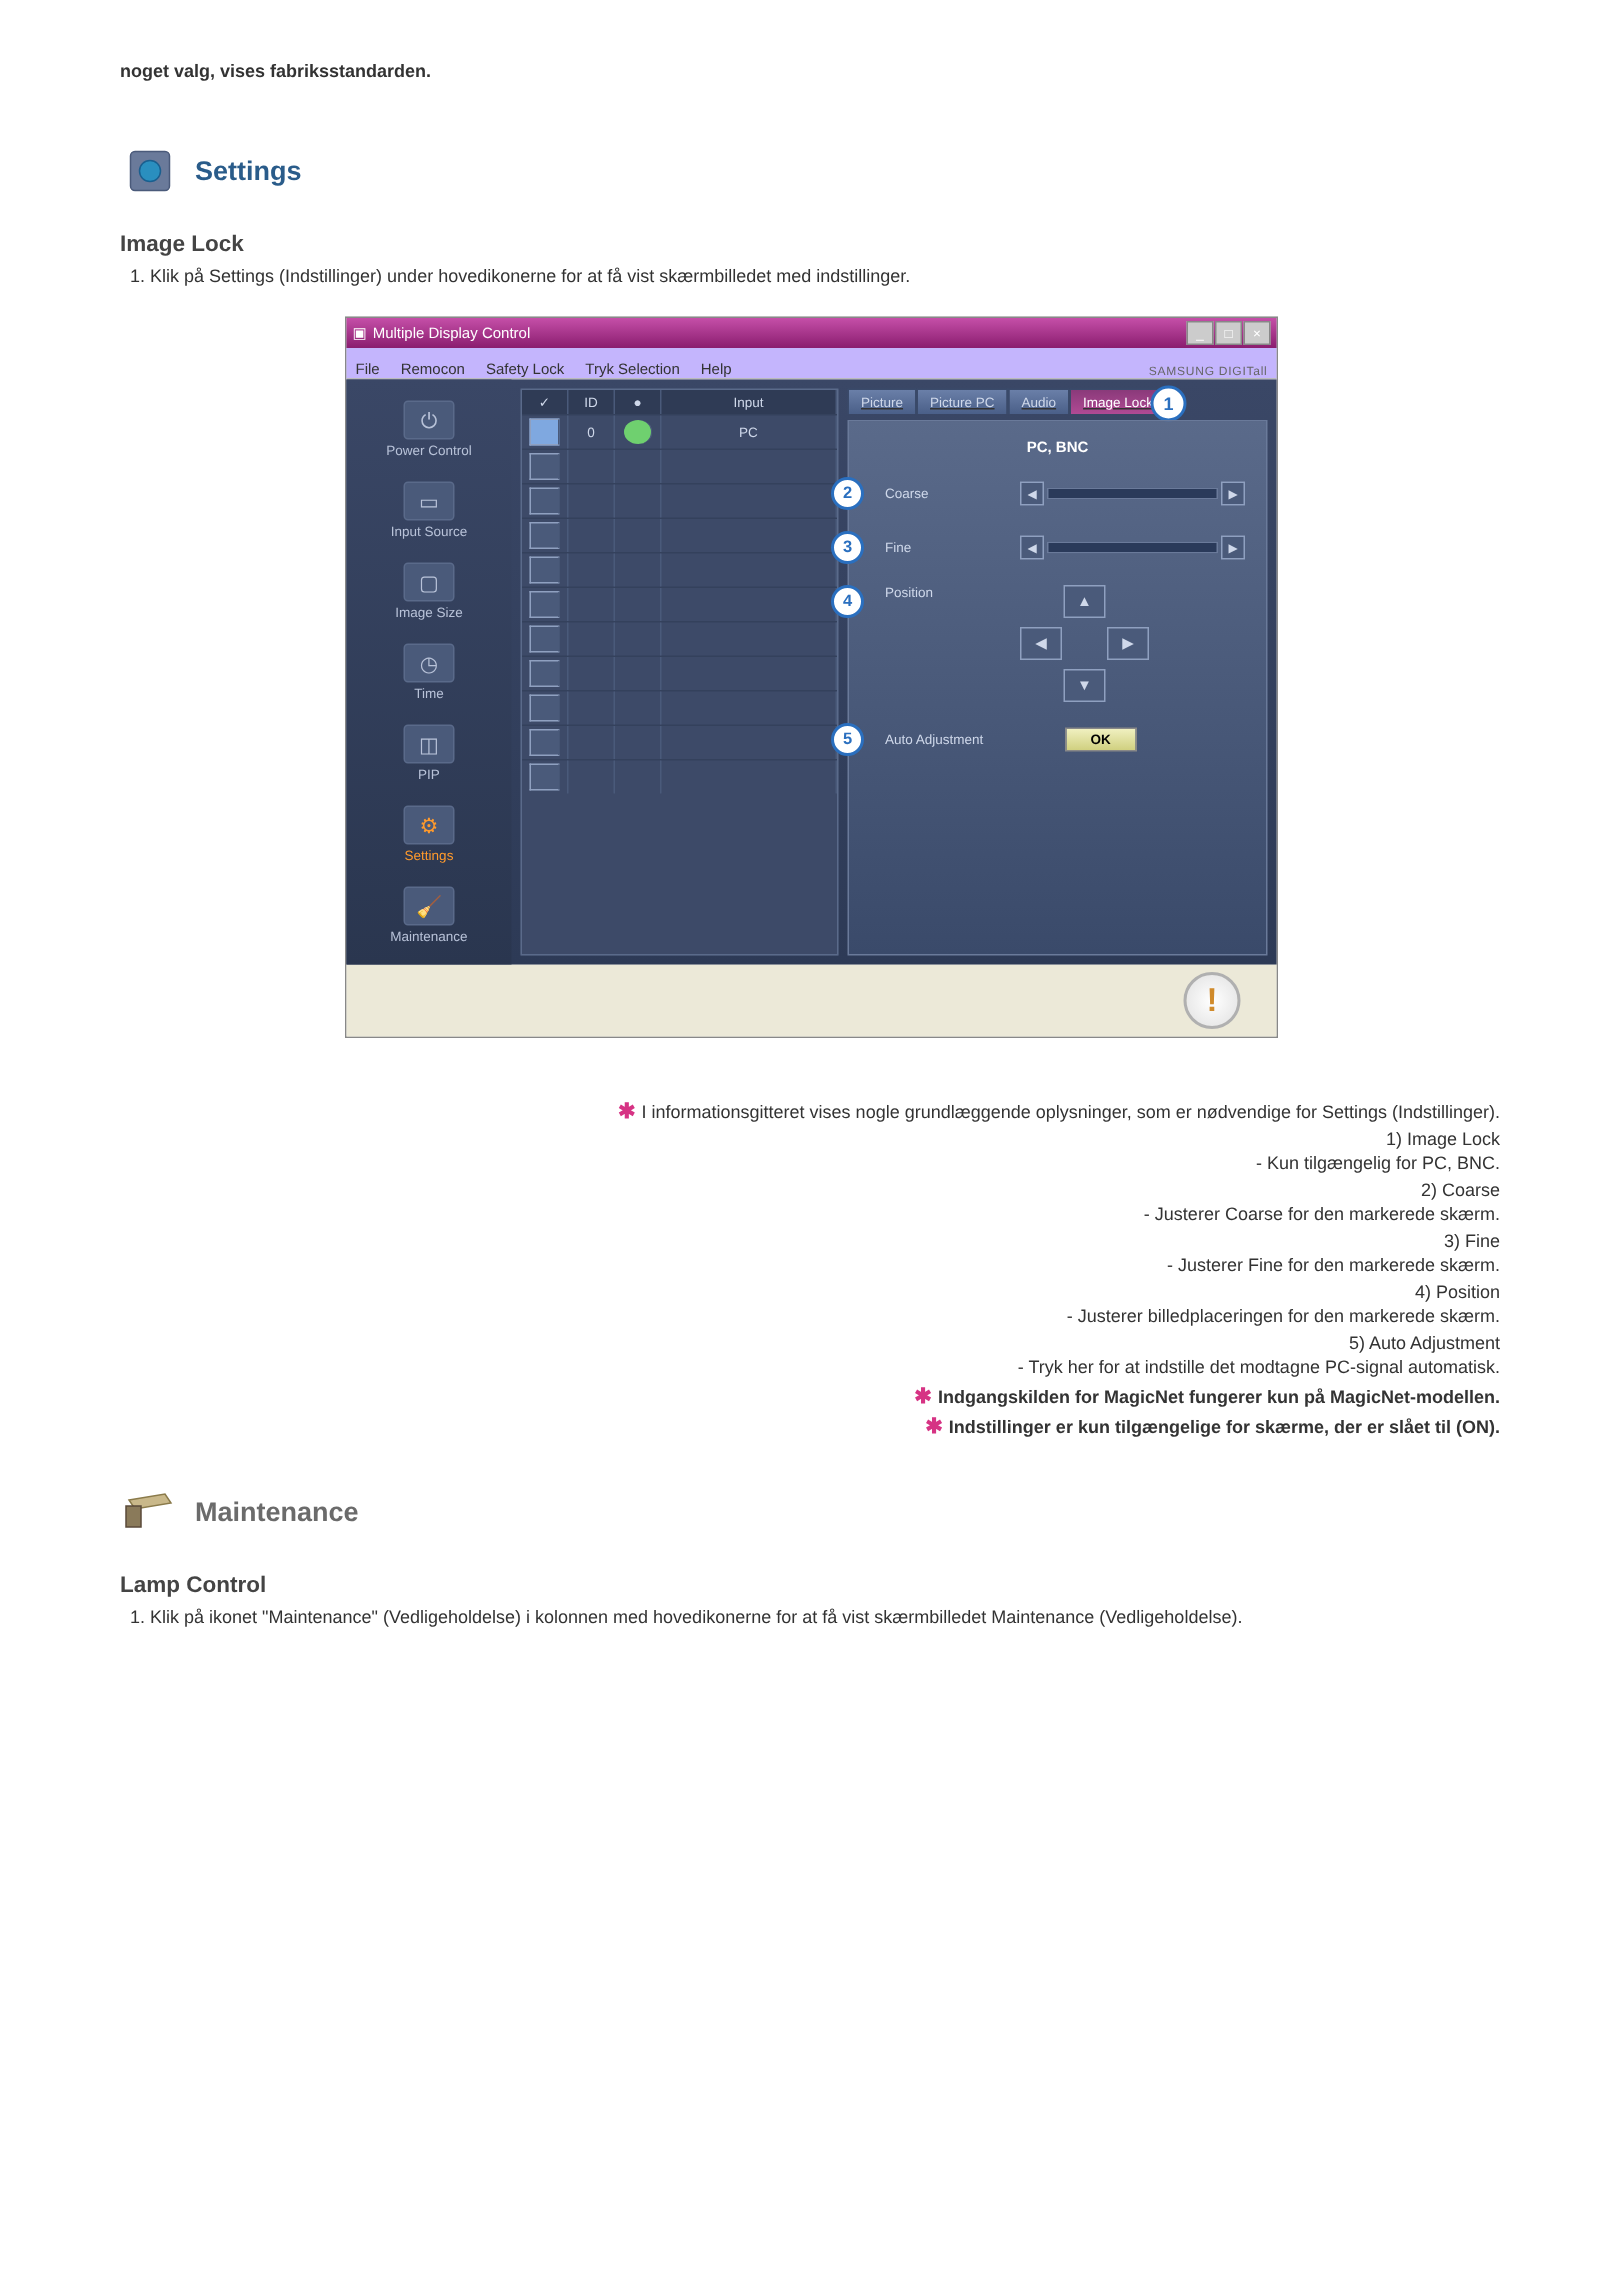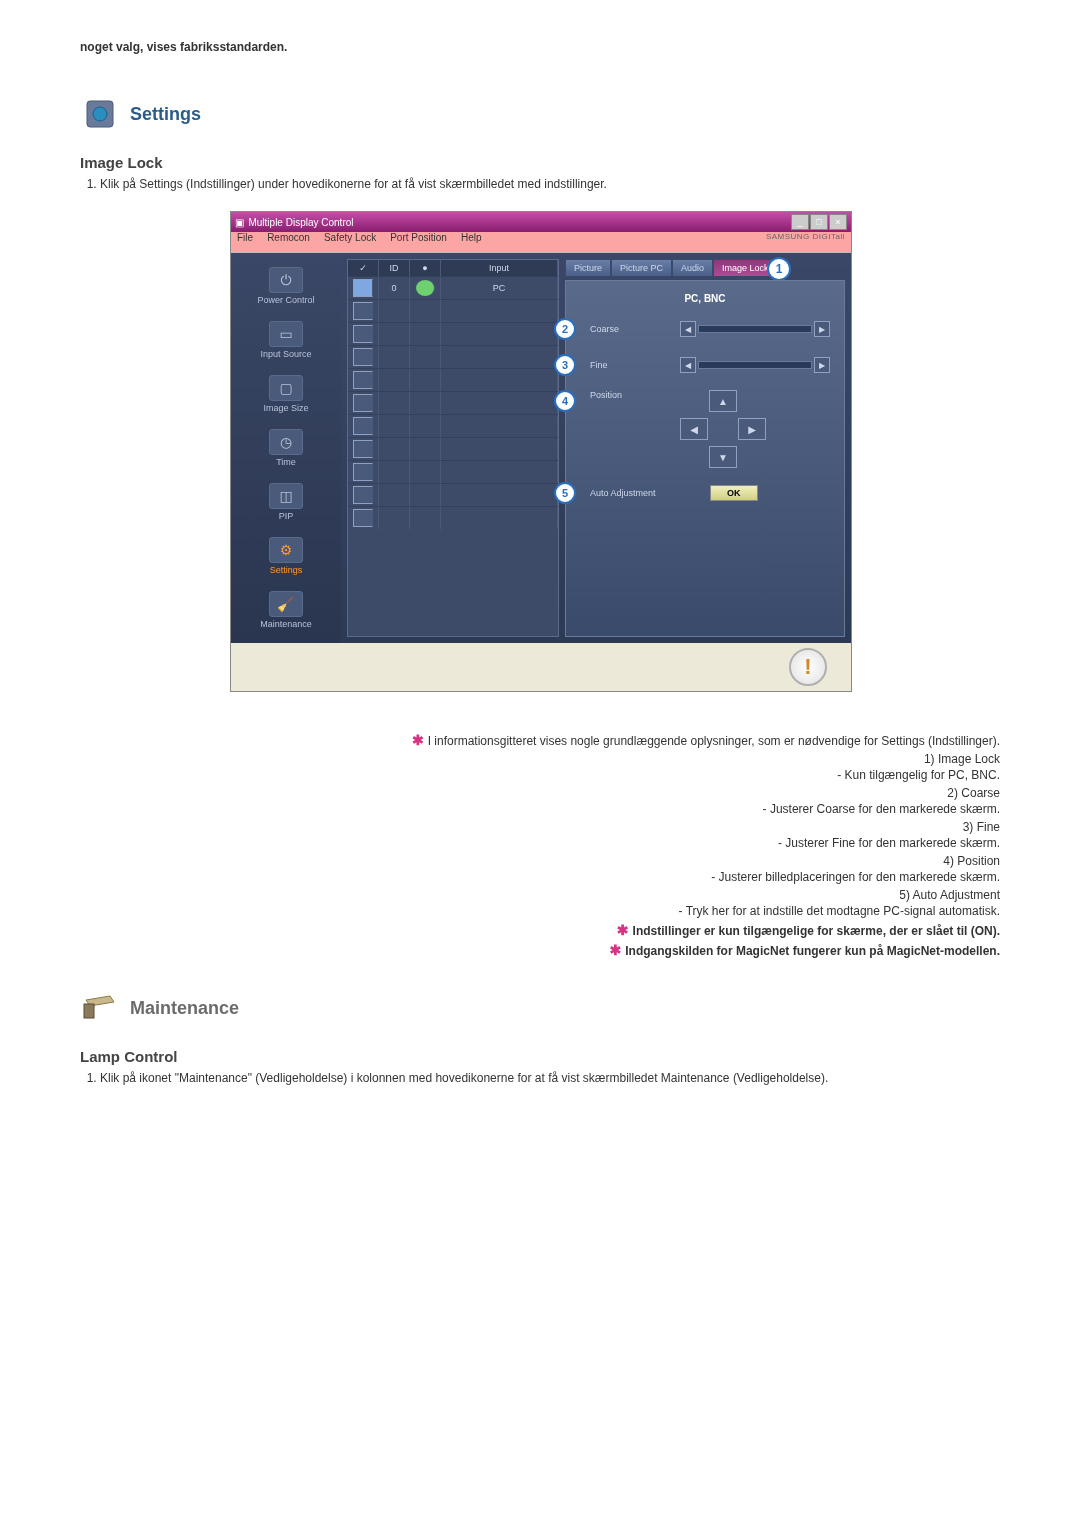--- a/index.html
+++ b/index.html
@@ -59,24 +59,24 @@
     height: 20px;
     display: flex;
     align-items: center;
     padding: 0 4px;
     justify-content: space-between;
   }
   .titlebar-left { display: flex; align-items: center; gap: 4px; }
   .win-controls { display:flex; gap:1px;}
   .win-btn { width:16px; height:14px; background:#ccc; border:1px solid #888; font-size:9px; display:flex;align-items:center;justify-content:center;}
   .menubar {
-    background: #fca5a5;
+    background: #c4b5fd;
     height: 20px;
     display: flex;
-    align-items: flex-start;
+    align-items: flex-end;
     padding: 0 6px;
     gap: 14px;
     color: #333;
     border-bottom: 1px solid #bbb;
     justify-content: space-between;
   }
   .menubar .menu-items { display:flex; gap:14px; }
   .menubar .brand { color:#666; font-size:8px; letter-spacing:0.5px;}
   .app-body {
     background: linear-gradient(#3a4766, #2d3a56);
@@ -144,21 +144,21 @@
   .grid-row div{ border-right:1px solid #4a5a7a; padding:3px 4px; text-align:center;}
   .gc{width:22px;height:16px;display:flex;align-items:center;justify-content:center;}
   .chkbox{width:10px;height:10px;border:1px solid #8fa0c0;background:#4a5a7a;}
   .chkbox.checked{background:#7fa8e0;}
   .status-dot{width:10px;height:10px;border-radius:50%;background:#6fd06f;}
   .right-controls {
     flex:1;
     display:flex;
     flex-direction:column;
   }
-  .tab-row { display:flex; gap:0; margin-bottom:4px;}
+  .tab-row { display:flex; gap:0; margin-bottom:4px;text-decoration:underline;}
   .tab {
     background:linear-gradient(#6a7fa8,#4a5f88);
     color:#cfd8ea;
     padding:3px 8px;
     font-size:9px;
     border:1px solid #3a4a6a;
     border-bottom:none;
   }
   .tab.active { background:linear-gradient(#8a3a7a,#b04a94); color:#fff;}
   .panel {
@@ -234,21 +234,21 @@
         <div class="win-btn">_</div>
         <div class="win-btn">□</div>
         <div class="win-btn">×</div>
       </div>
     </div>
     <div class="menubar">
       <div class="menu-items">
         <span>File</span>
         <span>Remocon</span>
         <span>Safety Lock</span>
-        <span>Port Position</span>
+        <span>Tryk Selection</span>
         <span>Help</span>
       </div>
       <span class="brand">SAMSUNG DIGITall</span>
     </div>
     <div class="app-body">
       <div class="sidebar">
         <div class="side-item">
           <div class="side-icon">⏻</div>
           <div>Power Control</div>
         </div>
@@ -465,24 +465,24 @@
     <span>Position</span>
     <div class="desc-sub">- Justerer billedplaceringen for den markerede skærm.</div>
   </div>
   <div class="desc-item">
     <span>5)</span>
     <span>Auto Adjustment</span>
     <div class="desc-sub">- Tryk her for at indstille det modtagne PC-signal automatisk.</div>
   </div>
 
   <div class="note-line bold">
+    <span class="star">✱</span><span>Indgangskilden for MagicNet fungerer kun på MagicNet-modellen.</span>
+  </div>
+  <div class="note-line bold">
     <span class="star">✱</span><span>Indstillinger er kun tilgængelige for skærme, der er slået til (ON).</span>
-  </div>
-  <div class="note-line bold">
-    <span class="star">✱</span><span>Indgangskilden for MagicNet fungerer kun på MagicNet-modellen.</span>
   </div>
 </div>
 
 <div class="section-header">
   <div class="icon-box">
     <svg width="40" height="36" viewBox="0 0 40 36">
       <polygon points="6,10 30,6 34,12 10,16" fill="#c9b88a" stroke="#8a7a4a"></polygon>
       <rect x="4" y="14" width="10" height="14" fill="#8a7a5a" stroke="#5a4a3a"></rect>
     </svg>
   </div>

